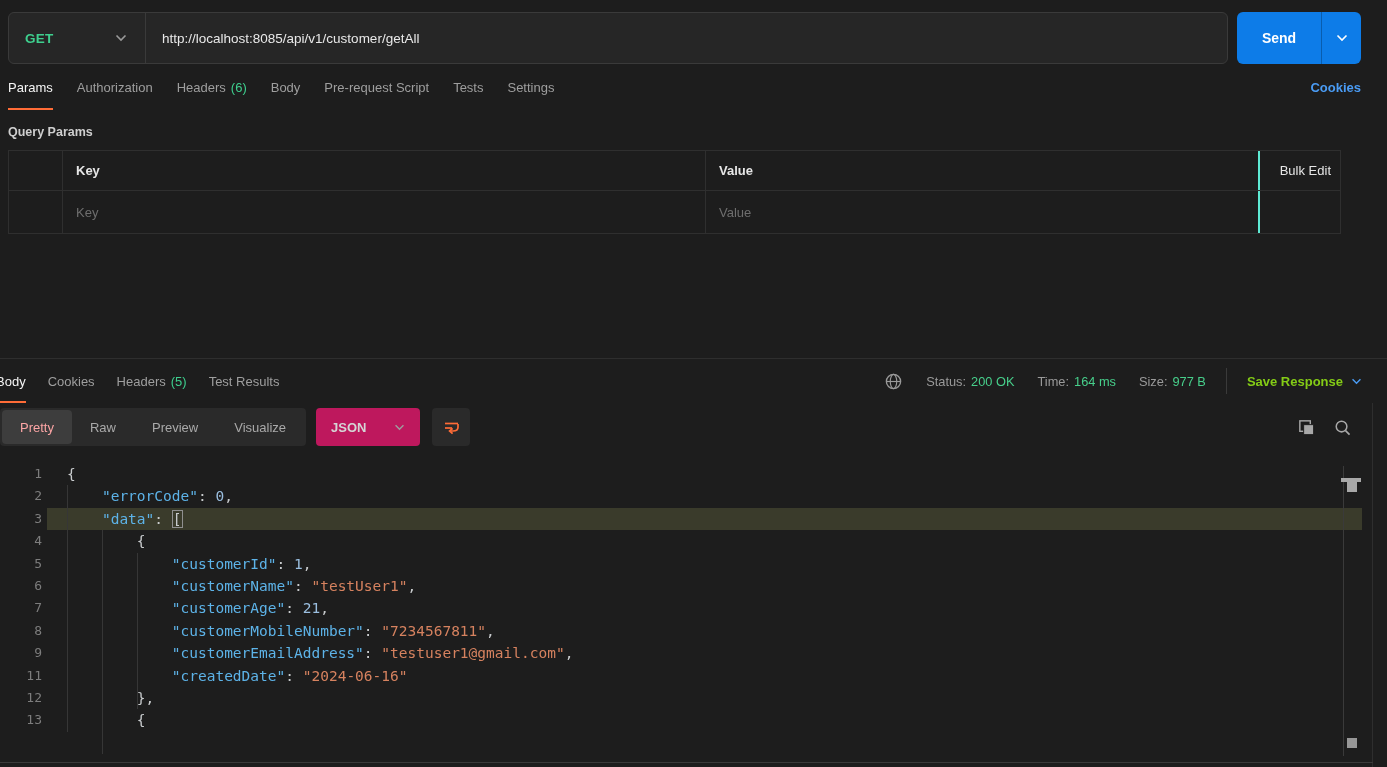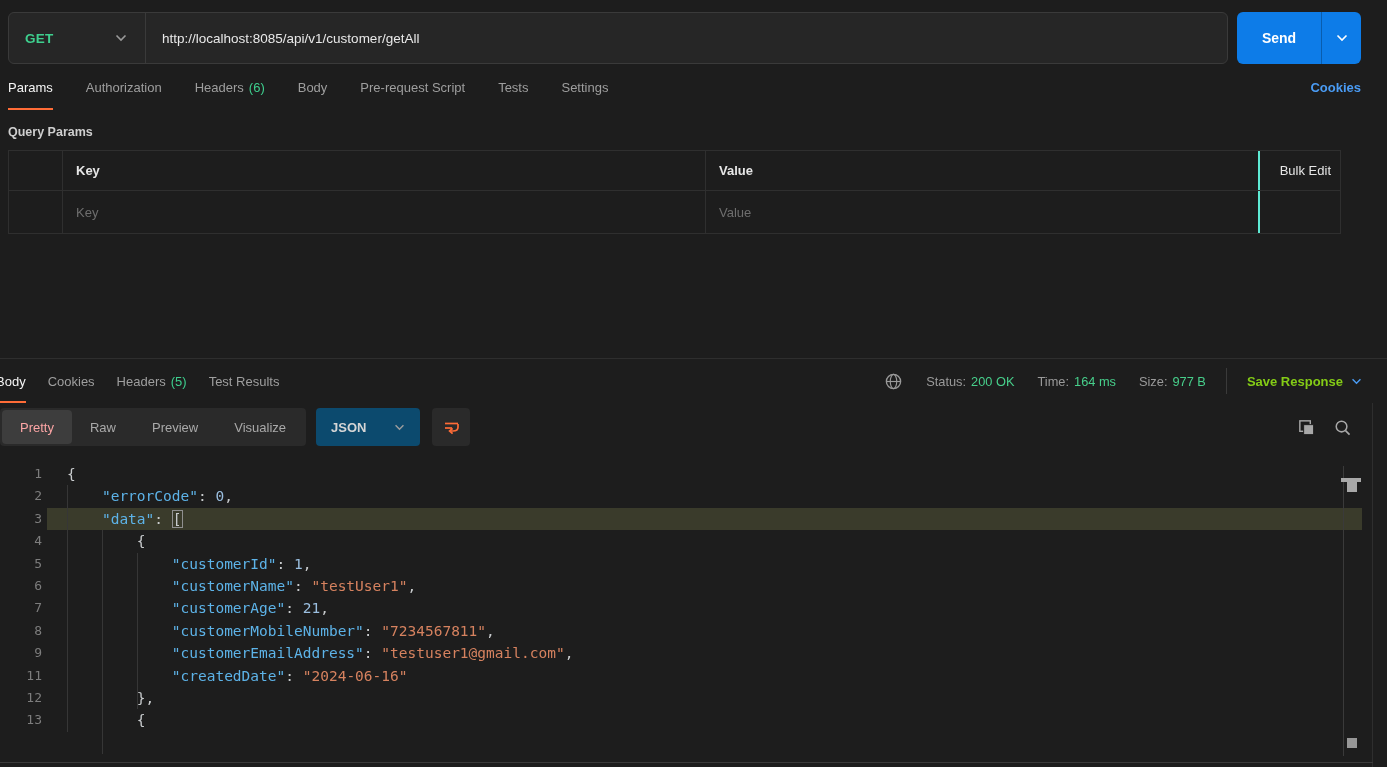--- a/index.html
+++ b/index.html
@@ -35,21 +35,21 @@
   .send-btn {
     flex:1; background:#0d7ce8; color:#fff; border:none; font-weight:700;
     font-size:14px; cursor:pointer; font-family:"Liberation Sans", sans-serif;
   }
   .send-caret {
     width:40px; background:#0d7ce8; border:none; border-left:1px solid rgba(0,0,0,.25);
     display:flex; align-items:center; justify-content:center; cursor:pointer;
   }
 
   .req-tabs-row { display:flex; align-items:stretch; height:46px; padding:0 26px 0 8px; }
-  .tabs { display:flex; gap:33px; }
+  .tabs { display:flex; gap:24px; }
   .tab {
     display:flex; align-items:center; gap:5px; cursor:pointer;
     color:#9e9e9e; border-bottom:2px solid transparent; padding-top:2px;
   }
   .tab.active { color:#f5f5f5; border-bottom-color:#ff6c37; }
   .tab .cnt { color:#3ecf8e; }
   .row-spacer { flex:1; }
   .cookies-link { display:flex; align-items:center; color:#4a9cf5; font-weight:700; cursor:pointer; }
 
   .qp-title { margin:15px 0 0 8px; font-size:12.5px; font-weight:700; color:#cfcfcf; }
@@ -81,21 +81,21 @@
   .meta-group { display:flex; align-items:center; gap:5px; margin-left:23px; color:#9a9a9a; font-size:12.8px; }
   .meta-val { color:#47cf8b; }
   .meta-divider { width:1px; height:26px; background:#3a3a3a; margin:0 6px 0 20px; }
   .save-response { display:flex; align-items:center; gap:8px; margin-left:14px; color:#84cc16; font-weight:700; cursor:pointer; }
 
   .resp-toolbar { display:flex; align-items:center; height:48px; padding-right:35px; }
   .view-group { display:flex; align-items:center; background:#2a2a2a; border-radius:4px; height:38px; padding:0 2px; }
   .view-tab { padding:0 18px; height:32px; display:flex; align-items:center; color:#a9a9a9; border-radius:4px; cursor:pointer; }
   .view-tab.active { background:#3d3d3d; color:#fca5a5; height:34px; }
   .format-select {
-    display:flex; align-items:center; gap:28px; background:#0c4a6e; border-radius:4px;
+    display:flex; align-items:center; gap:28px; background:#be185d; border-radius:4px;
     height:38px; padding:0 15px; margin-left:10px; cursor:pointer;
   }
   .format-label { color:#d5d5d5; font-weight:700; }
   .beautify-btn {
     width:38px; height:38px; background:#2a2a2a; border:none; border-radius:4px;
     margin-left:12px; display:flex; align-items:center; justify-content:center; cursor:pointer;
   }
   .tool-icons { display:flex; align-items:center; gap:17px; }
   .icon-btn { background:none; border:none; cursor:pointer; padding:0; display:flex; }
 

